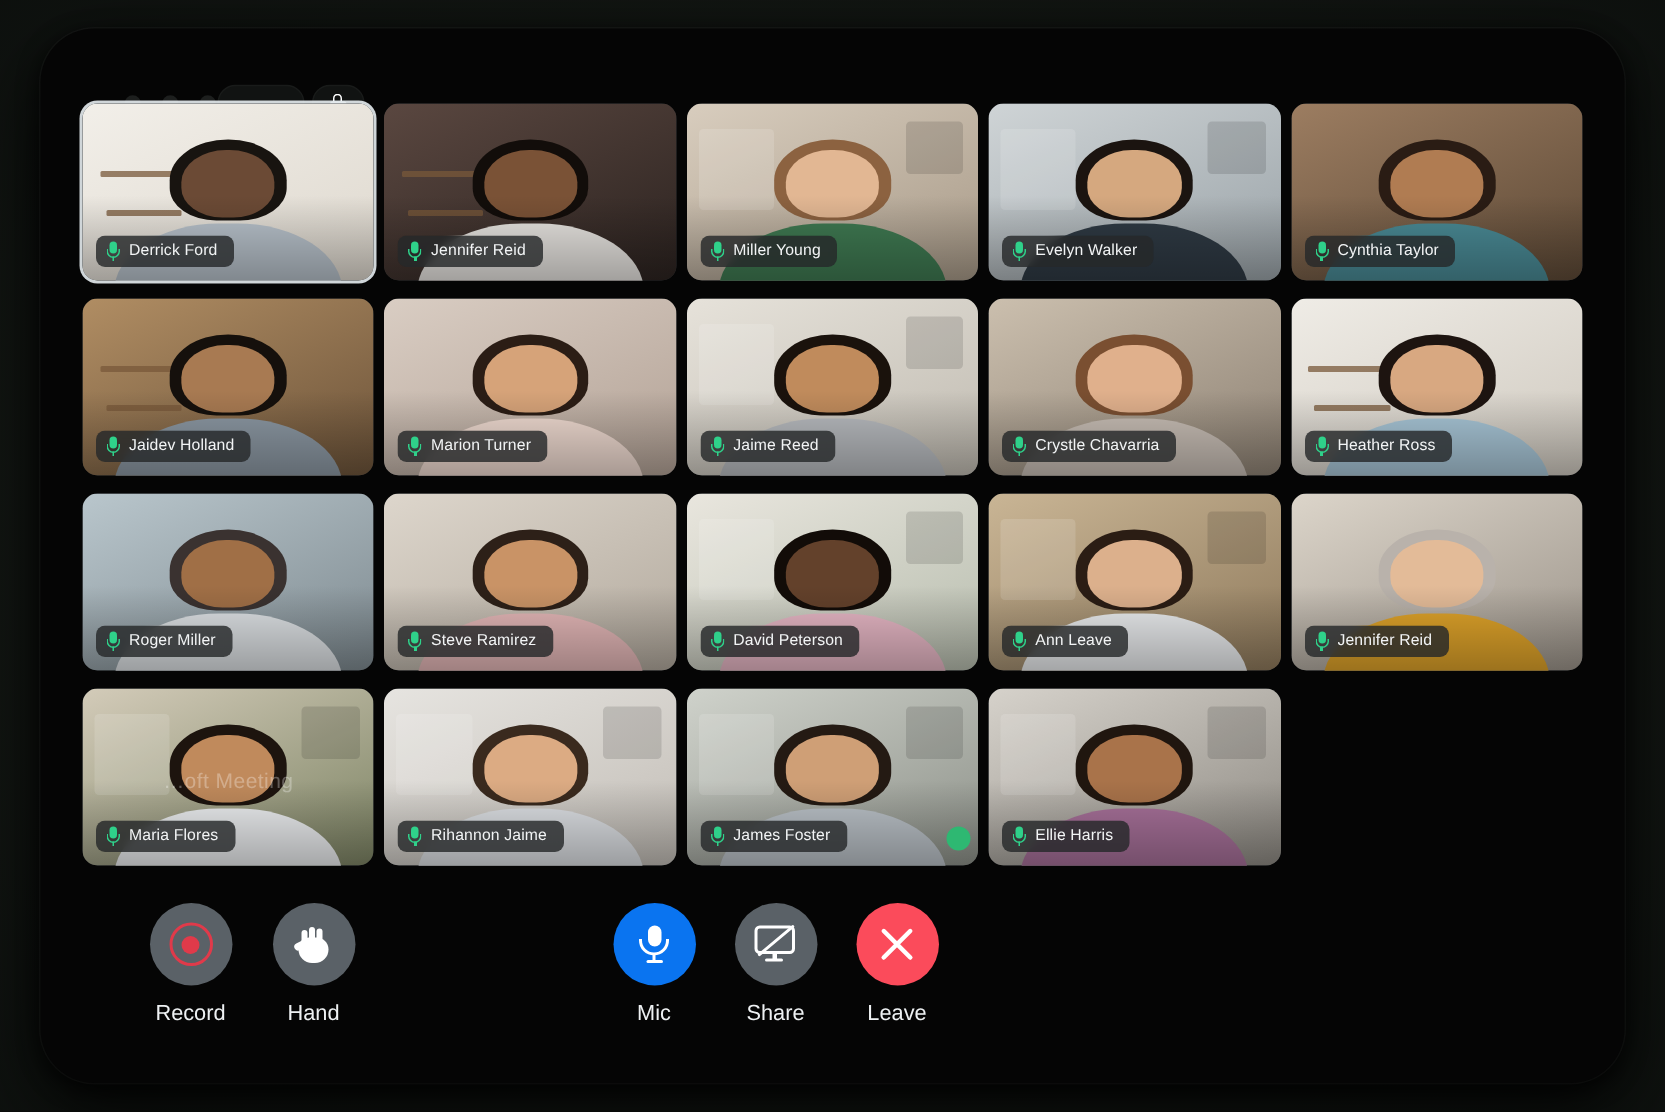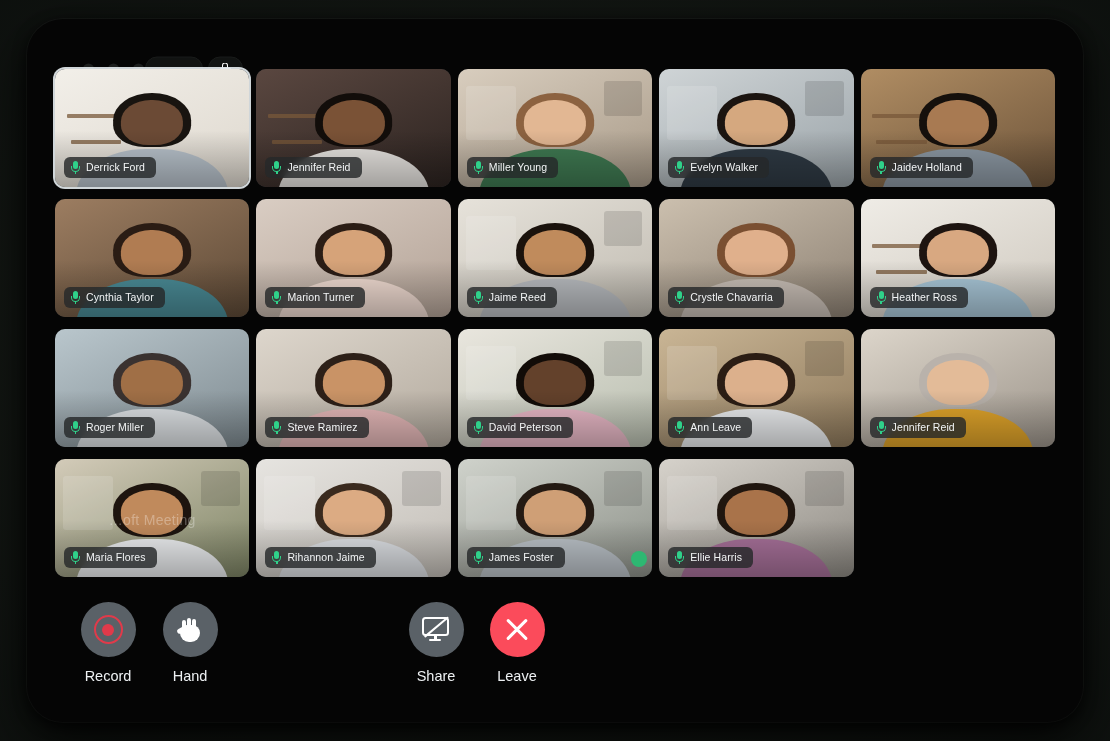--- a/index.html
+++ b/index.html
@@ -236,21 +236,21 @@
 
   
   #toolbar {
     position: absolute;
     left: 0;
     bottom: 0;
     width: 100%;
     height: 130px;
   }
   .ctl-group { position: absolute; display: flex; }
-  .ctl-left  { left: 53px;  top: 10px; gap: 26px; }
+  .ctl-left  { left: 72px;  top: 10px; gap: 26px; }
   .ctl-center{ left: 381px; top: 10px; gap: 25px; }
 
   .ctl {
     width: 56px;
     display: flex;
     flex-direction: column;
     align-items: center;
     gap: 12px;
     cursor: pointer;
   }
@@ -448,52 +448,52 @@
             <span class="mic">
               <span class="capsule"></span>
               <span class="arc"></span>
               <span class="stem"></span>
             </span>
             <span class="nm">Evelyn Walker</span>
           </div>
         </div>
         <div class="tile">
           <div class="photo">
+            <div class="bgwash" style="background: linear-gradient(155deg, rgb(156, 125, 97) 0%, rgb(93, 73, 54) 100%);"></div>
+            <div class="hair" style="top: 20%; width: 40%; height: 46%; background: rgb(42, 28, 20);"></div>
+            <div class="head" style="top: 26%; width: 32%; height: 38%; background: rgb(176, 124, 82);"></div>
+            <div class="torso" style="background: rgb(74, 139, 150);"></div>
+            <div class="vignette"></div>
+          </div>
+          <div class="namebadge">
+            <span class="mic">
+              <span class="capsule"></span>
+              <span class="arc"></span>
+              <span class="stem"></span>
+            </span>
+            <span class="nm">Cynthia Taylor</span>
+          </div>
+        </div>
+        <div class="tile">
+          <div class="photo">
             <div class="bgwash" style="background: linear-gradient(155deg, rgb(176, 141, 99) 0%, rgb(109, 84, 58) 100%);"></div>
             <div class="shelf" style="left: 6%; top: 38%; width: 34%;"></div>
             <div class="shelf" style="left: 8%; top: 60%; width: 26%;"></div>
             <div class="hair" style="top: 20%; width: 40%; height: 46%; background: rgb(21, 16, 12);"></div>
             <div class="head" style="top: 26%; width: 32%; height: 38%; background: rgb(168, 122, 82);"></div>
             <div class="torso" style="background: rgb(141, 153, 164);"></div>
             <div class="vignette"></div>
           </div>
           <div class="namebadge">
             <span class="mic">
               <span class="capsule"></span>
               <span class="arc"></span>
               <span class="stem"></span>
             </span>
             <span class="nm">Jaidev Holland</span>
-          </div>
-        </div>
-        <div class="tile">
-          <div class="photo">
-            <div class="bgwash" style="background: linear-gradient(155deg, rgb(156, 125, 97) 0%, rgb(93, 73, 54) 100%);"></div>
-            <div class="hair" style="top: 20%; width: 40%; height: 46%; background: rgb(42, 28, 20);"></div>
-            <div class="head" style="top: 26%; width: 32%; height: 38%; background: rgb(176, 124, 82);"></div>
-            <div class="torso" style="background: rgb(74, 139, 150);"></div>
-            <div class="vignette"></div>
-          </div>
-          <div class="namebadge">
-            <span class="mic">
-              <span class="capsule"></span>
-              <span class="arc"></span>
-              <span class="stem"></span>
-            </span>
-            <span class="nm">Cynthia Taylor</span>
           </div>
         </div>
         <div class="tile">
           <div class="photo">
             <div class="bgwash" style="background: linear-gradient(155deg, rgb(217, 205, 195) 0%, rgb(179, 162, 150) 100%);"></div>
             <div class="hair" style="top: 20%; width: 40%; height: 46%; background: rgb(43, 29, 21);"></div>
             <div class="head" style="top: 26%; width: 32%; height: 38%; background: rgb(214, 163, 121);"></div>
             <div class="torso" style="background: rgb(241, 220, 210);"></div>
             <div class="vignette"></div>
           </div>
@@ -748,20 +748,31 @@
                 <span class="f f2"></span>
                 <span class="f f3"></span>
                 <span class="palm"></span>
               </span>
             </span>
             <span class="lbl">Hand</span>
           </div>
         </div>
       <div class="ctl-group ctl-center" id="ctl-center">
           <div class="ctl">
+            <span class="circle c-blue">
+              <span class="g-mic">
+                <span class="cap"></span>
+                <span class="arc"></span>
+                <span class="stem"></span>
+                <span class="base"></span>
+              </span>
+            </span>
+            <span class="lbl">Mic</span>
+          </div>
+          <div class="ctl">
             <span class="circle c-gray">
               <span class="g-share">
                 <span class="mon"></span>
                 <span class="stand"></span>
                 <span class="foot"></span>
                 <span class="slash"></span>
               </span>
             </span>
             <span class="lbl">Share</span>
           </div>

